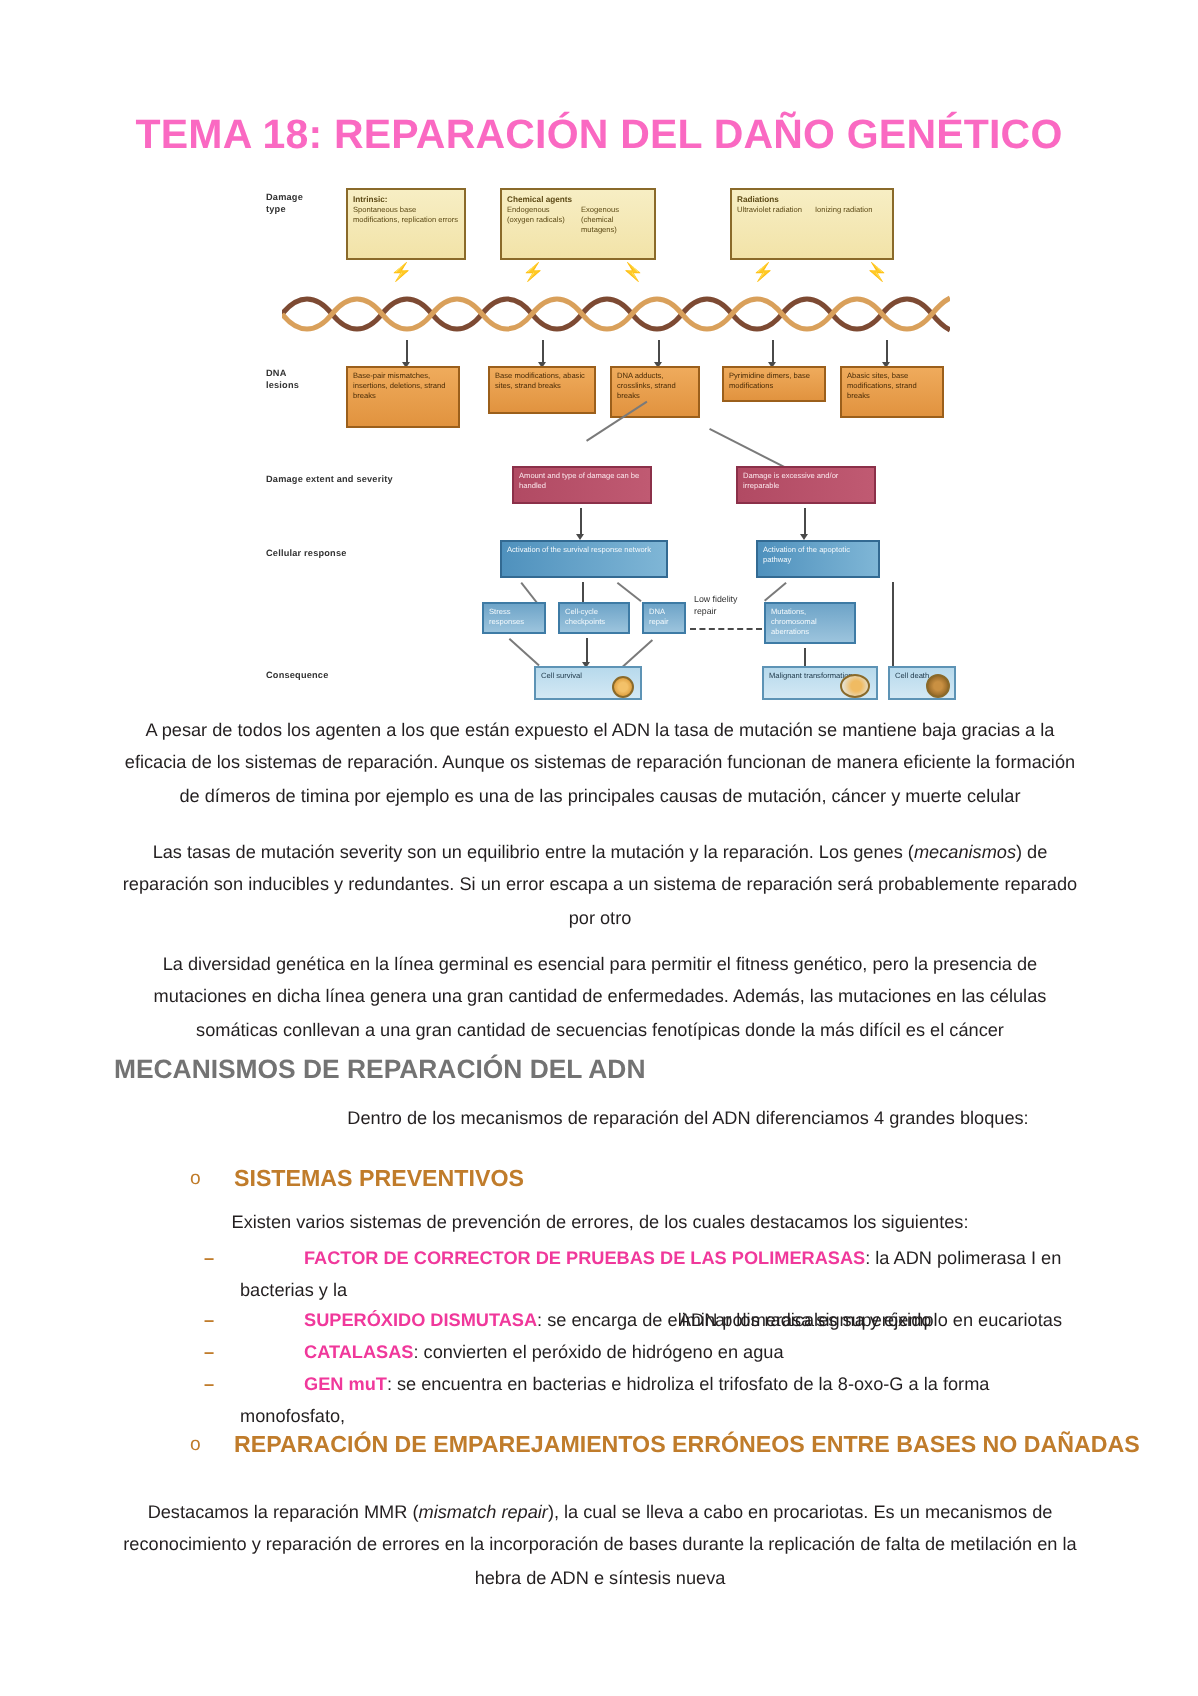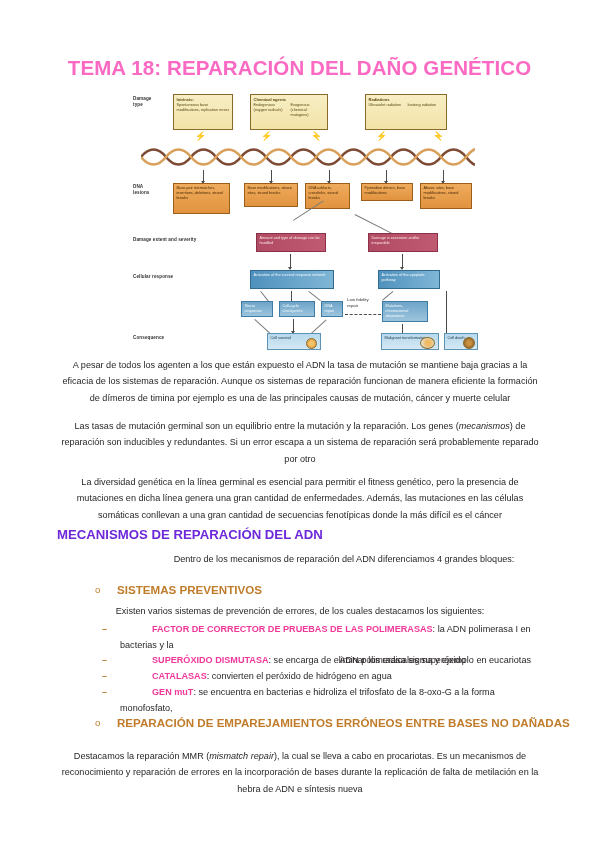--- a/index.html
+++ b/index.html
@@ -68,21 +68,21 @@
   
   .para{
     position:absolute;left:57px;width:486px;
     font-size:9.1px;line-height:16.3px;color:#231f20;
     text-align:center;
   }
   .para i{font-style:italic;}
 
   .h2{
     position:absolute;left:57px;
-    font-size:13.2px;font-weight:bold;color:#6d28d9;text-align:center;
+    font-size:13.2px;font-weight:bold;color:#737373;text-align:center;
   }
   .h3{
     position:absolute;
     font-size:11.6px;font-weight:bold;color:#c07c2b;
   }
   .h3 .obullet{
     position:absolute;left:-22px;top:1px;
     font-size:9.6px;font-weight:normal;color:#c07c2b;
   }
 
@@ -206,21 +206,21 @@
 
     <div class="box b-cons" style="left:311px;top:241px;width:34px;height:17px;">
       <span>Cell death</span>
       <span class="icon-circ" style="right:2px;top:3px;width:10px;height:10px;border-radius:50%;background:radial-gradient(circle,#c99042 30%,#8c6223 80%);"></span>
     </div>
   </div>
 
   <div class="para" style="top:357px;">A pesar de todos los agenten a los que están expuesto el ADN la tasa de mutación se mantiene baja gracias a la eficacia de los sistemas de reparación. Aunque os sistemas de reparación funcionan de manera eficiente la formación de dímeros de timina por ejemplo es una de las principales causas de mutación, cáncer y muerte celular</div>
 
   <div class="para" style="top:418px;">
-    <span>Las tasas de mutación germinal son un equilibrio entre la mutación y la reparación. Los genes (</span><i>mecanismos</i><span>) de reparación son inducibles y redundantes. Si un error escapa a un sistema de reparación será probablemente reparado por otro</span>
+    <span>Las tasas de mutación severity son un equilibrio entre la mutación y la reparación. Los genes (</span><i>mecanismos</i><span>) de reparación son inducibles y redundantes. Si un error escapa a un sistema de reparación será probablemente reparado por otro</span>
   </div>
 
   <div class="para" style="top:474px;">La diversidad genética en la línea germinal es esencial para permitir el fitness genético, pero la presencia de mutaciones en dicha línea genera una gran cantidad de enfermedades. Además, las mutaciones en las células somáticas conllevan a una gran cantidad de secuencias fenotípicas donde la más difícil es el cáncer</div>
 
   <div class="h2" style="top:527px;">MECANISMOS DE REPARACIÓN DEL ADN</div>
 
   <div class="para" style="top:551px;margin-left:44px;">Dentro de los mecanismos de reparación del ADN diferenciamos 4 grandes bloques:</div>
 
   <div class="h3" style="left:117px;top:583px;">
     <span class="obullet">o</span>

